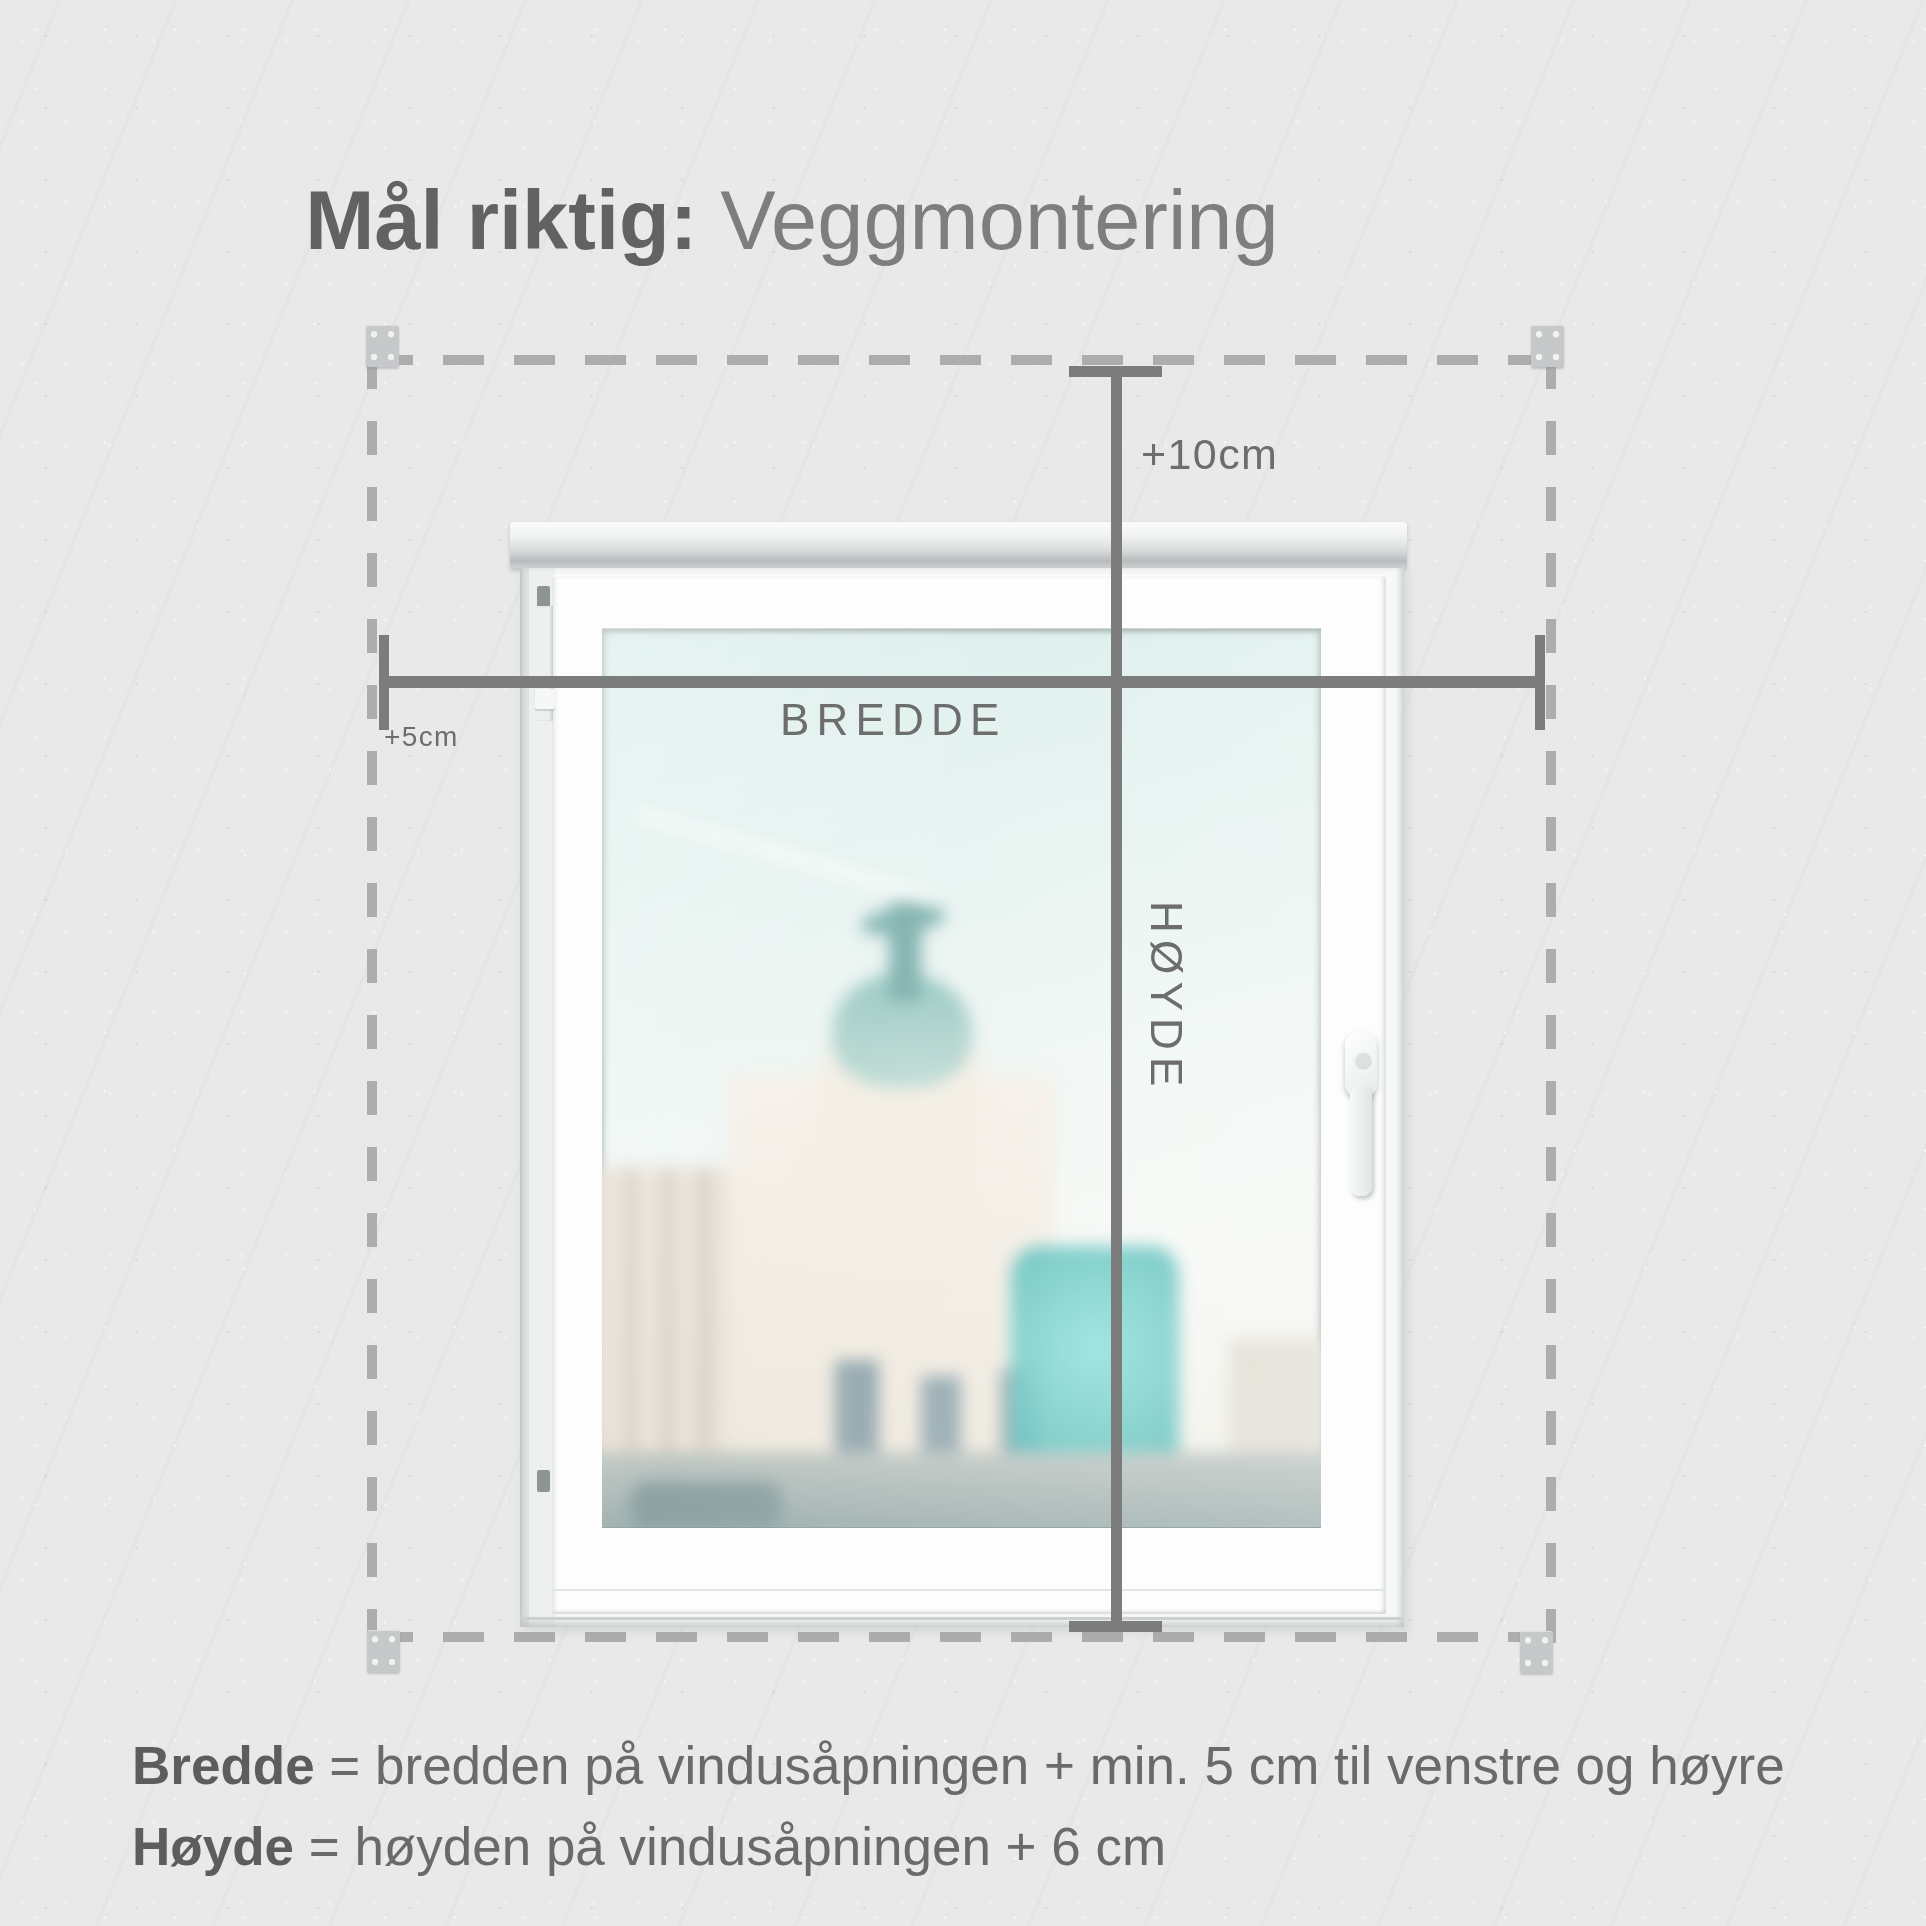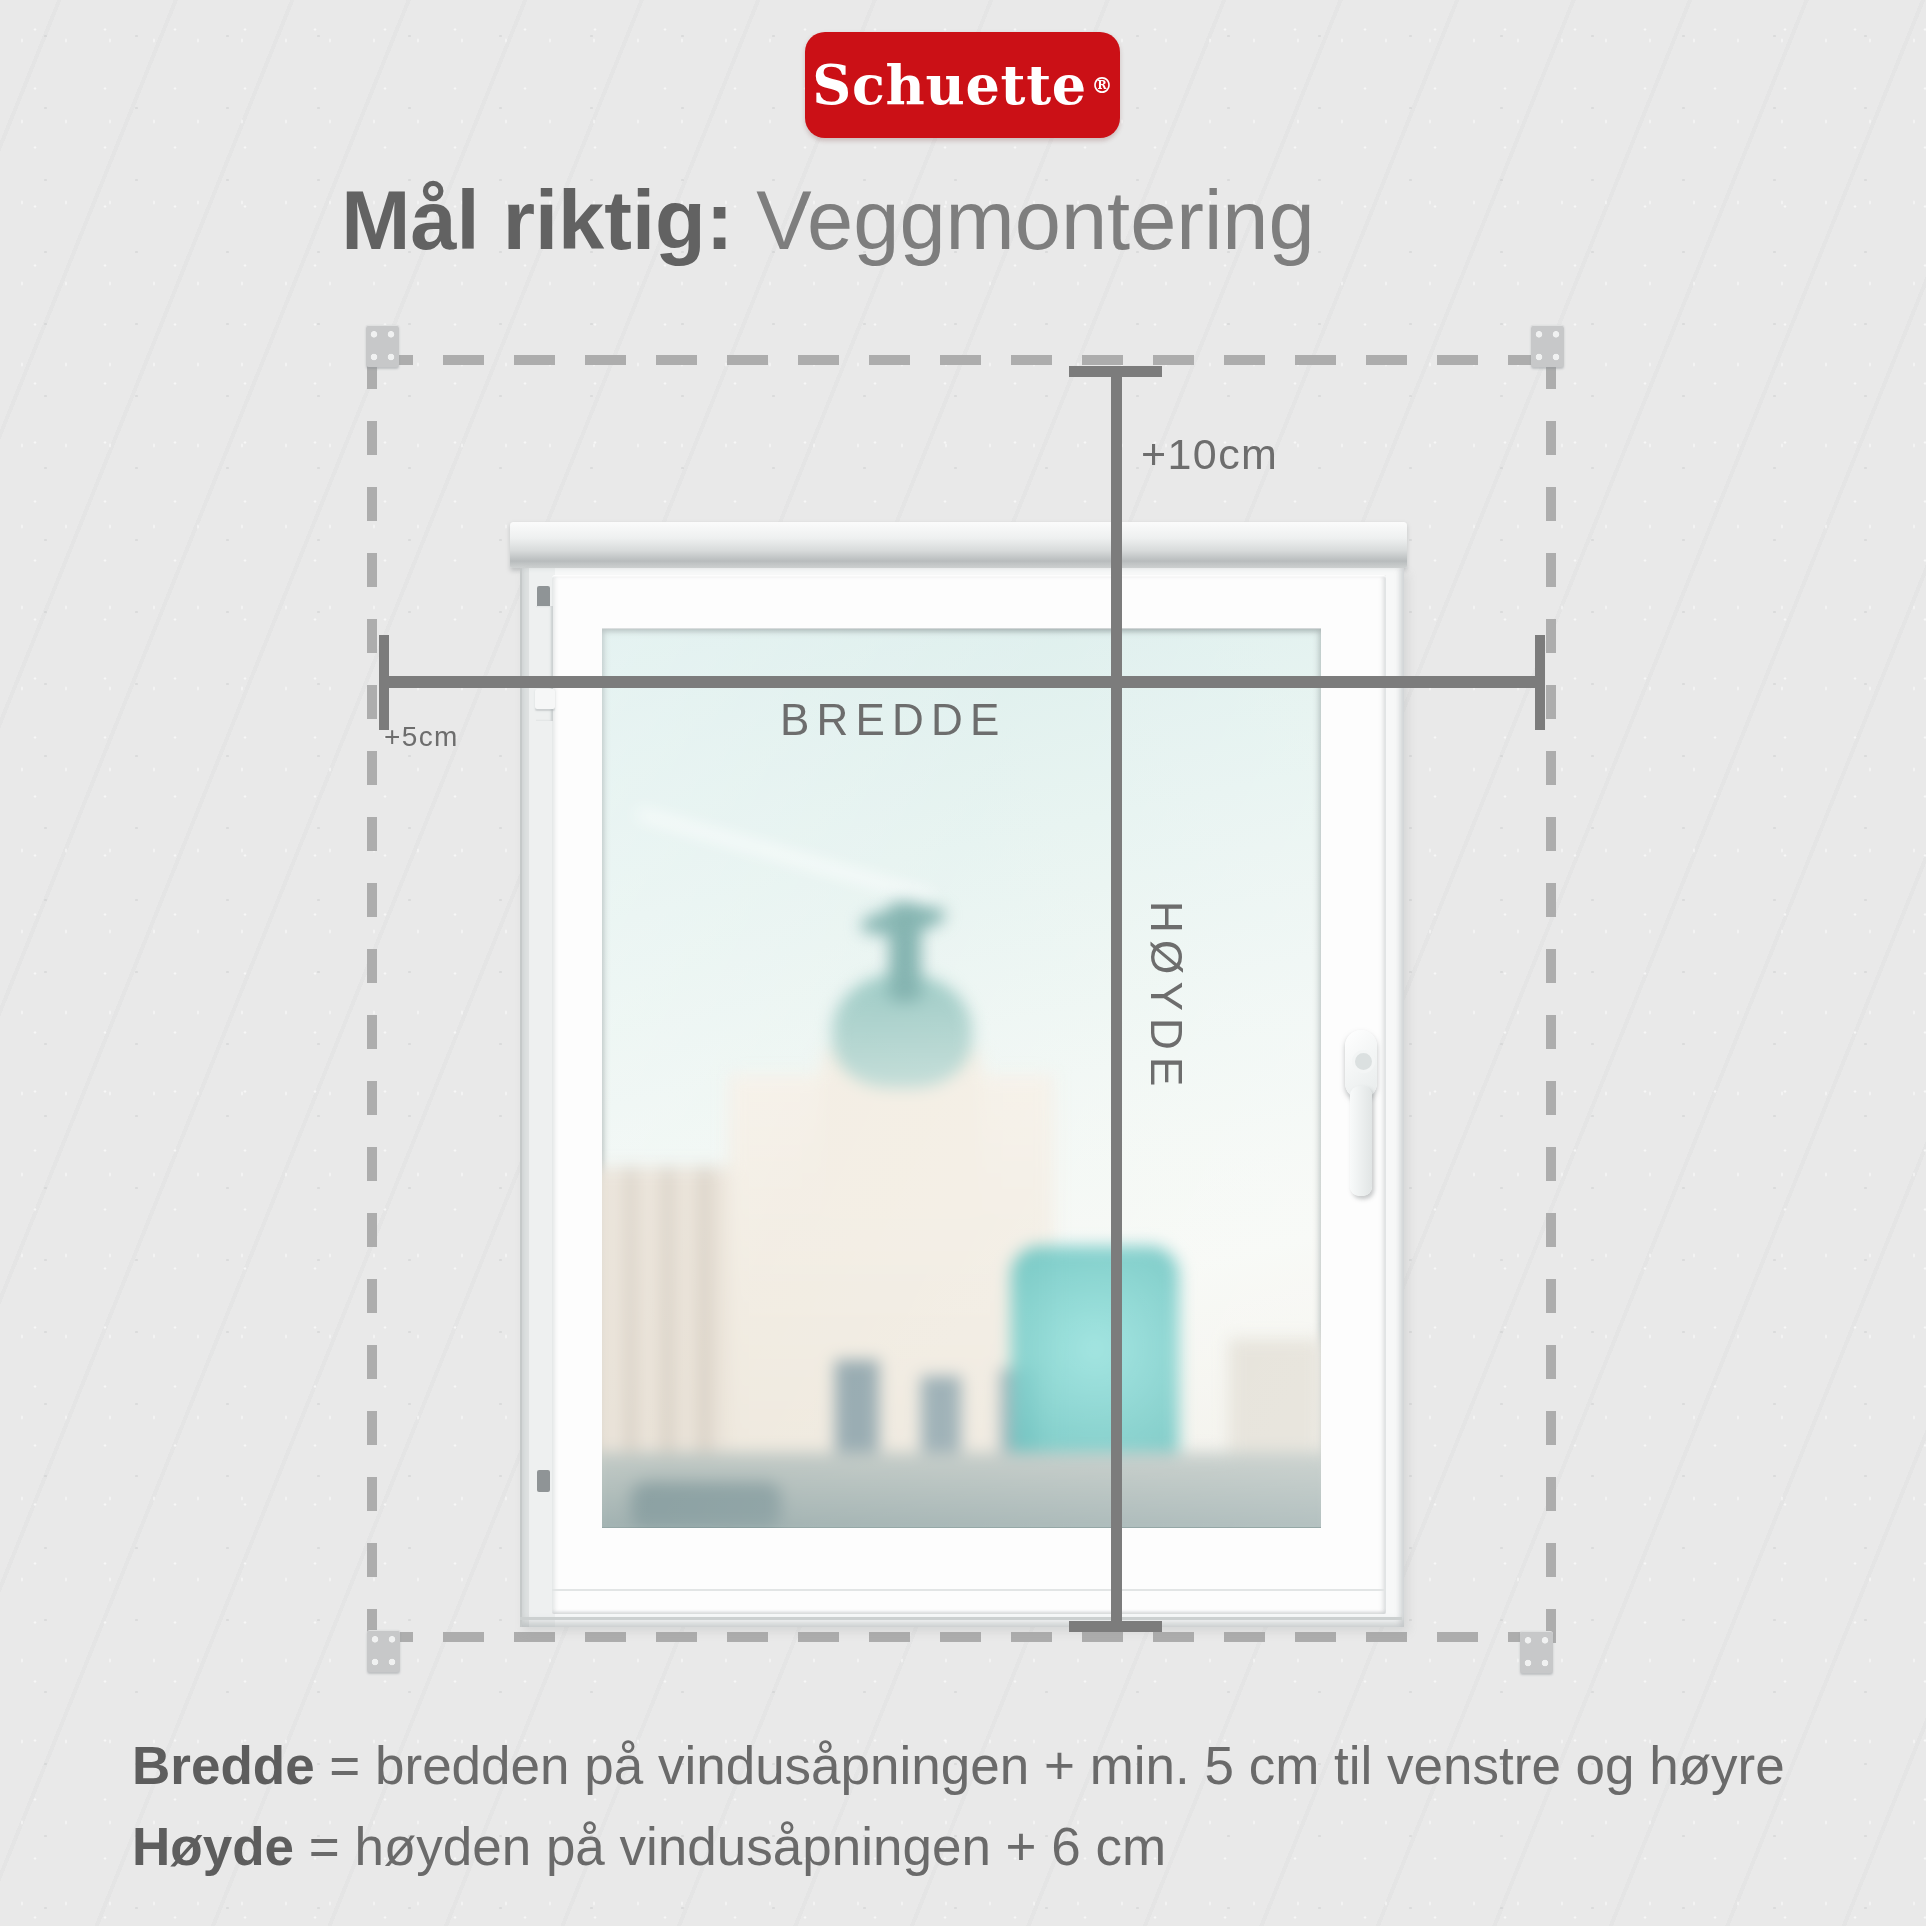--- a/index.html
+++ b/index.html
@@ -18,21 +18,21 @@
   
   .logo{left:805px;top:32px;width:315px;height:106px;border-radius:20px;
     background:#cb1016;display:flex;align-items:center;justify-content:center;
     box-shadow:0 2.1px 4.3px rgba(120,60,60,.25);}
   .logo-text{color:#ffffff;font-family:"DejaVu Serif", serif;font-weight:800;
     font-size:54px;letter-spacing:0.7px;line-height:1;}
   .logo-reg{color:#ffffff;font-family:"DejaVu Serif", serif;font-weight:700;
     font-size:21.5px;vertical-align:24px;margin-left:4.3px;}
   
   .title{left:0;top:171px;width:1584px;text-align:center;font-size:83px;color:#696969;
-    letter-spacing:0;line-height:1.2;white-space:nowrap;padding-left:36px;}
+    letter-spacing:0;line-height:1.2;white-space:nowrap;}
   .title .t-bold{font-weight:700;color:#626262;}
   .title .t-light{font-weight:300;color:#7e7e7e;}
   
   .dash-h{height:10px;background:repeating-linear-gradient(to right,#adadad 0 41px, rgba(0,0,0,0) 41px 71px);}
   .dash-v{width:10px;background:repeating-linear-gradient(to bottom,#adadad 0 34px, rgba(0,0,0,0) 34px 66px);}
   .dash-top{left:372px;top:355px;width:1179px;}
   .dash-bottom{left:372px;top:1632px;width:1179px;}
   .dash-left{left:367px;top:355px;height:1288px;}
   .dash-right{left:1546px;top:355px;height:1288px;}
   .bracket{width:33px;height:42px;background-color:#c7c8c9;border-radius:2.9px;
@@ -111,24 +111,20 @@
   
   .legend{left:117px;top:1718px;width:1756px;color:#6a6a6a;font-size:53px;line-height:66px;font-weight:300;}
   .legend p{margin:15px;white-space:nowrap;}
   .legend .term{font-weight:700;color:#5d5d5d;}
 </style>
 </head>
 <body>
 
 <div class="stage">
 
-  <div class="abs logo">
-    <span class="logo-text">Schuette</span>
-      <sup class="logo-reg">®</sup>
-  </div>
 
   <div class="abs title">
     <span class="t-bold">Mål riktig:</span><span class="t-light"> Veggmontering</span>
   </div>
 
   <div class="abs dash-h dash-top"></div>
   <div class="abs dash-h dash-bottom"></div>
   <div class="abs dash-v dash-left"></div>
   <div class="abs dash-v dash-right"></div>
 

